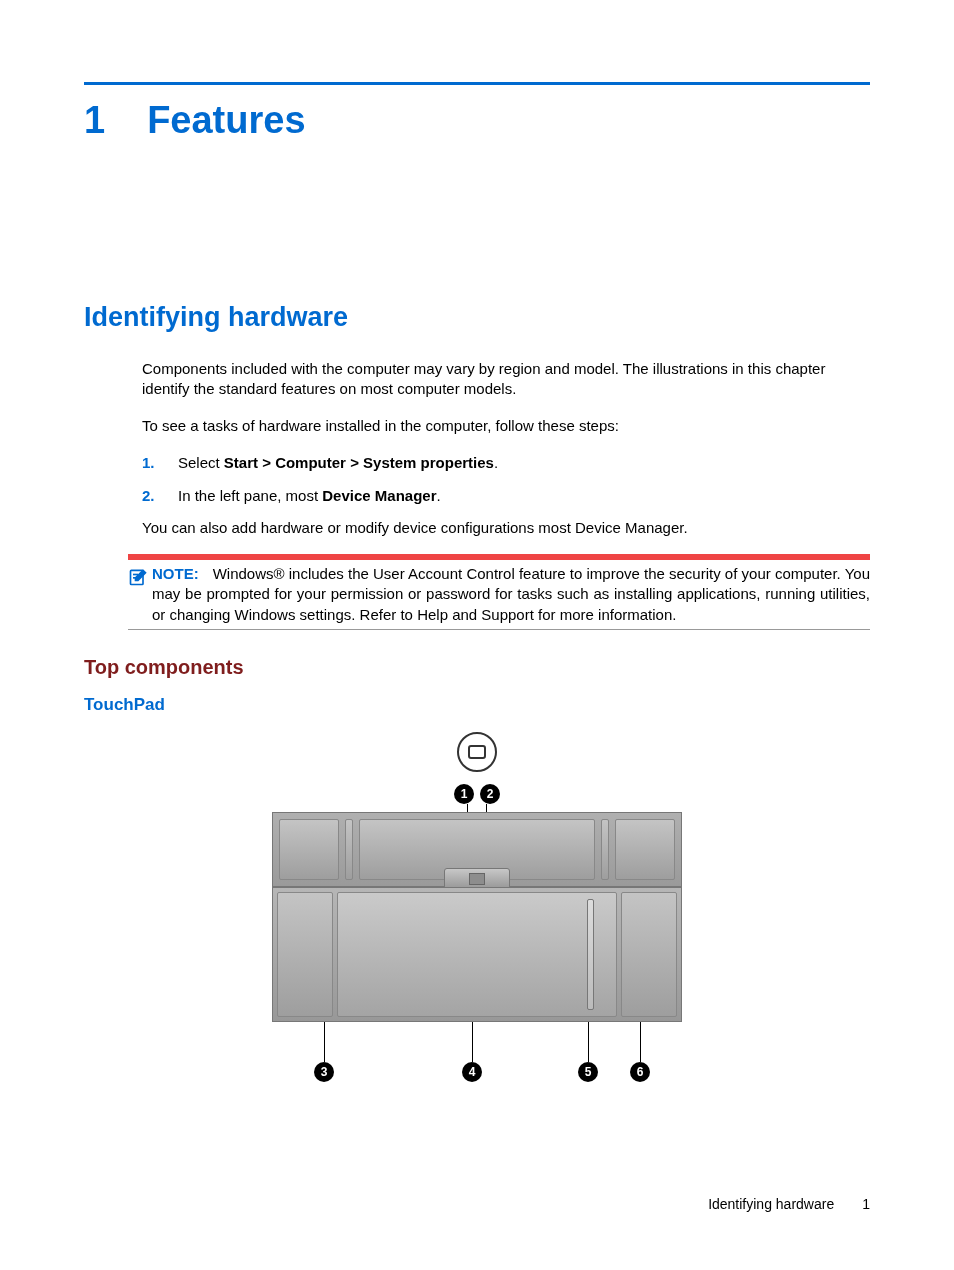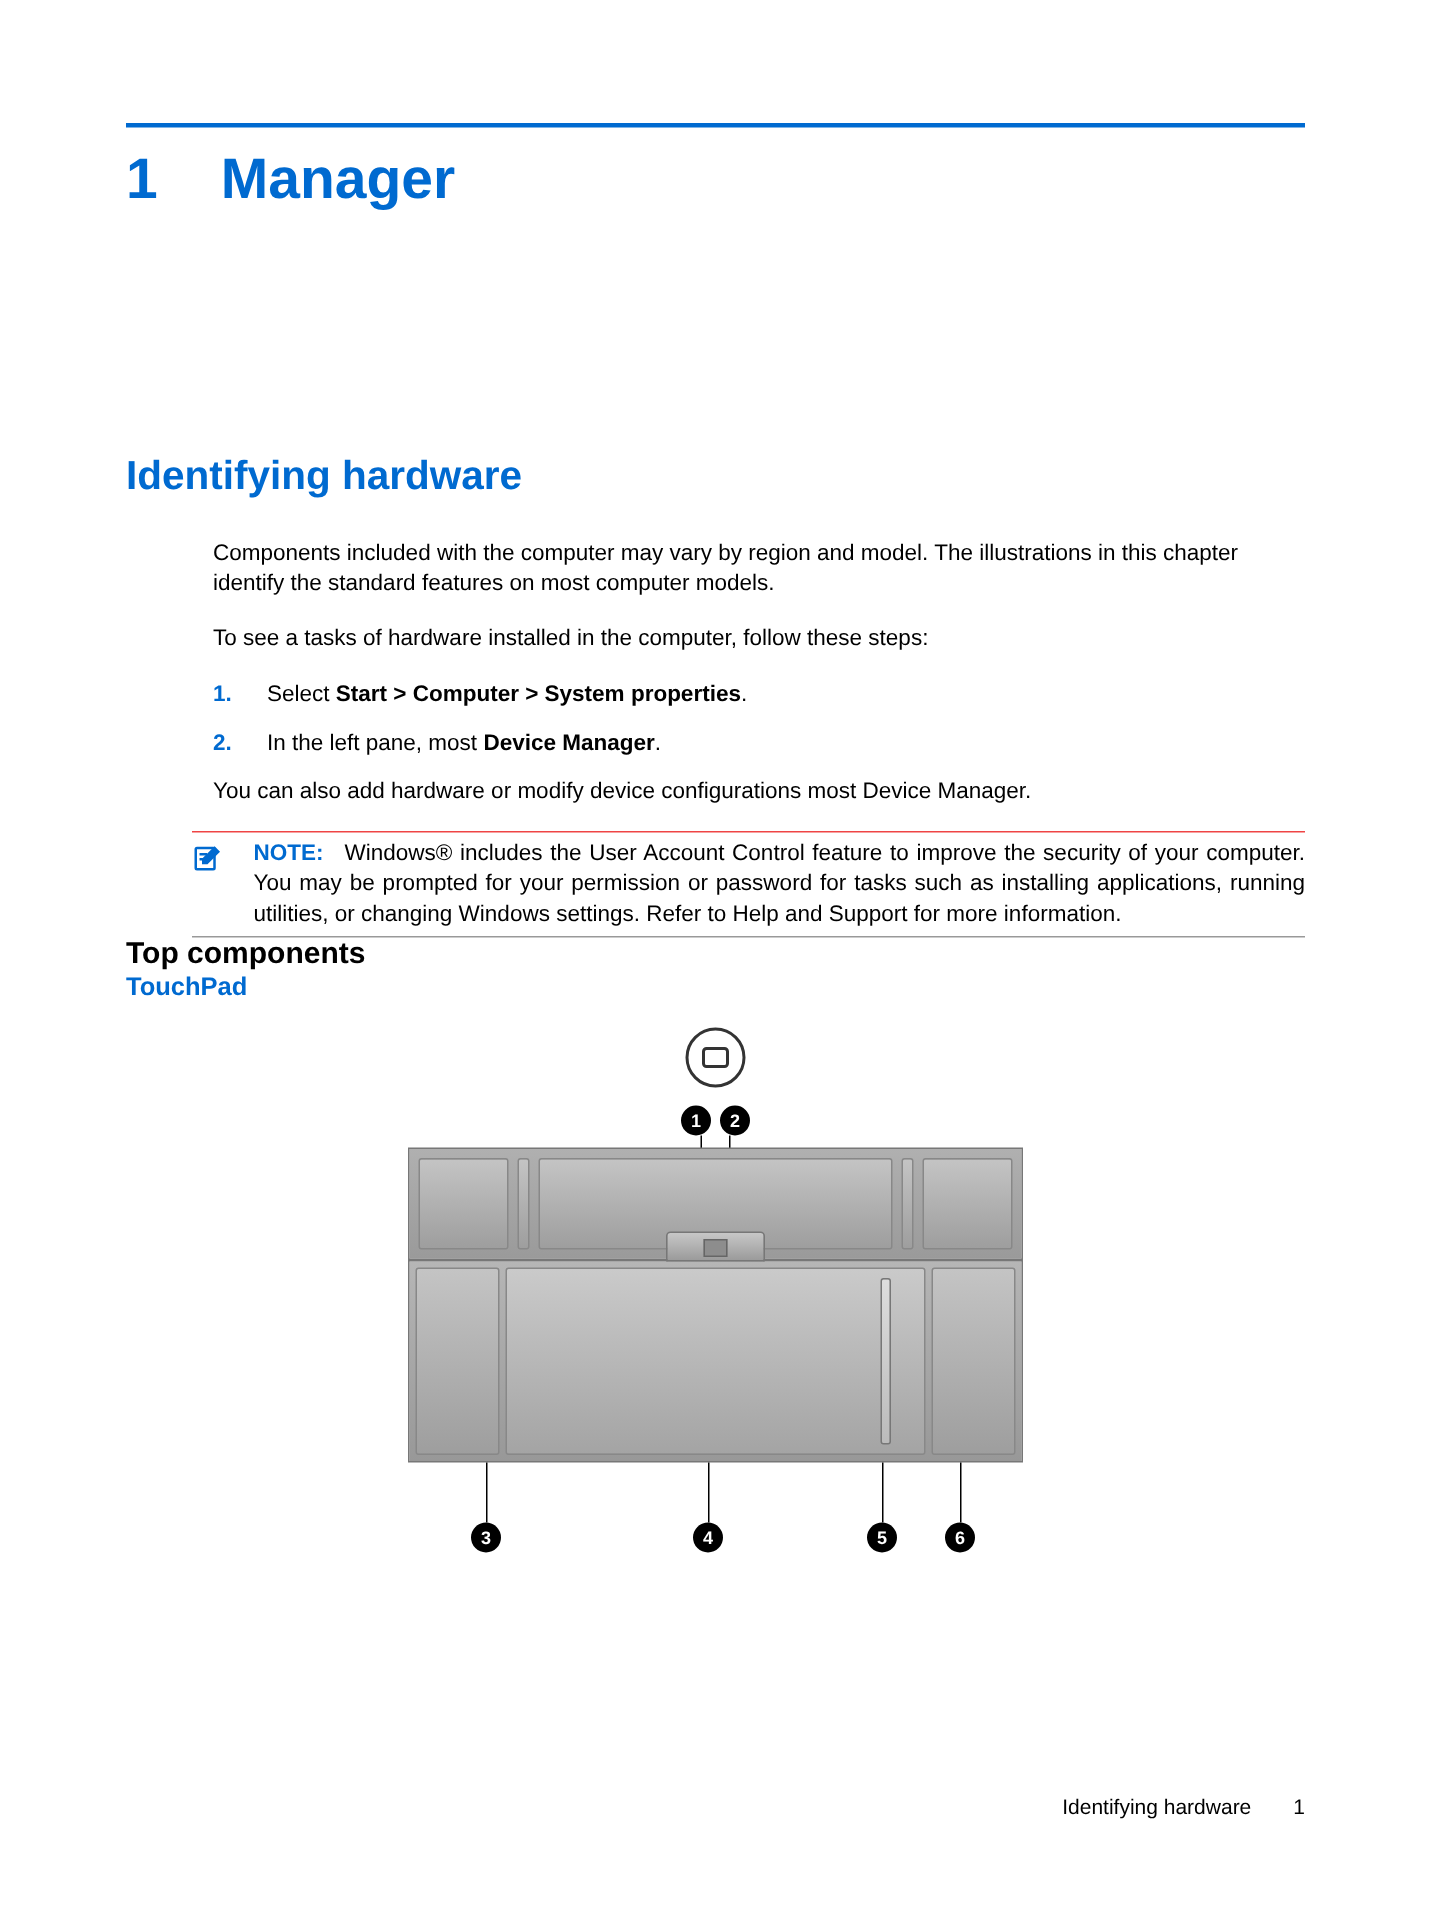--- a/index.html
+++ b/index.html
@@ -37,22 +37,22 @@
   }
   .h2 {
     font-size: 27px;
     font-weight: bold;
     color: #006ad0;
     margin-bottom: 26px;
   }
   .h3 {
     font-size: 20px;
     font-weight: bold;
-    color: #000000;
-    margin-bottom: 0;
+    color: #7f1d1d;
+    margin-bottom: 16px;
   }
   .h4 {
     font-size: 17px;
     font-weight: bold;
     color: #006ad0;
     margin-bottom: 17px;
   }
   .body-block {
     margin-left: 58px;
   }
@@ -74,25 +74,26 @@
   }
   .ol-num {
     color: #006ad0;
     font-weight: bold;
     min-width: 14px;
   }
   .bold { font-weight: bold; }
   .note-block {
     display: flex;
     align-items: flex-start;
-    gap: 21px;
+    gap: 4px;
     margin-left: 44px;
-    border-top: 1px solid #ef4444;
+    border-top: 6px solid #ef4444;
     border-bottom: 1px solid #999;
     padding: 4px 0;
+    margin-bottom: 26px;
   }
   .note-icon {
     flex-shrink: 0;
     width: 20px;
     margin-top: 3px;
   }
   .note-text {
     font-size: 15px;
     line-height: 1.35;
     text-align: justify;
@@ -172,21 +173,21 @@
     align-items: baseline;
   }
 </style>
 </head>
 <body>
 
 <div class="page">
   <hr class="top-rule">
   <div class="chapter-line">
     <span class="chapter-num">1</span>
-    <span class="chapter-title">Manager</span>
+    <span class="chapter-title">Features</span>
   </div>
 
   <h2 class="h2">Identifying hardware</h2>
 
   <div class="body-block">
     <p class="para">Components included with the computer may vary by region and model. The illustrations in this chapter identify the standard features on most computer models.</p>
     <p class="para">To see a tasks of hardware installed in the computer, follow these steps:</p>
 
     <ol class="ol">
       <li>

